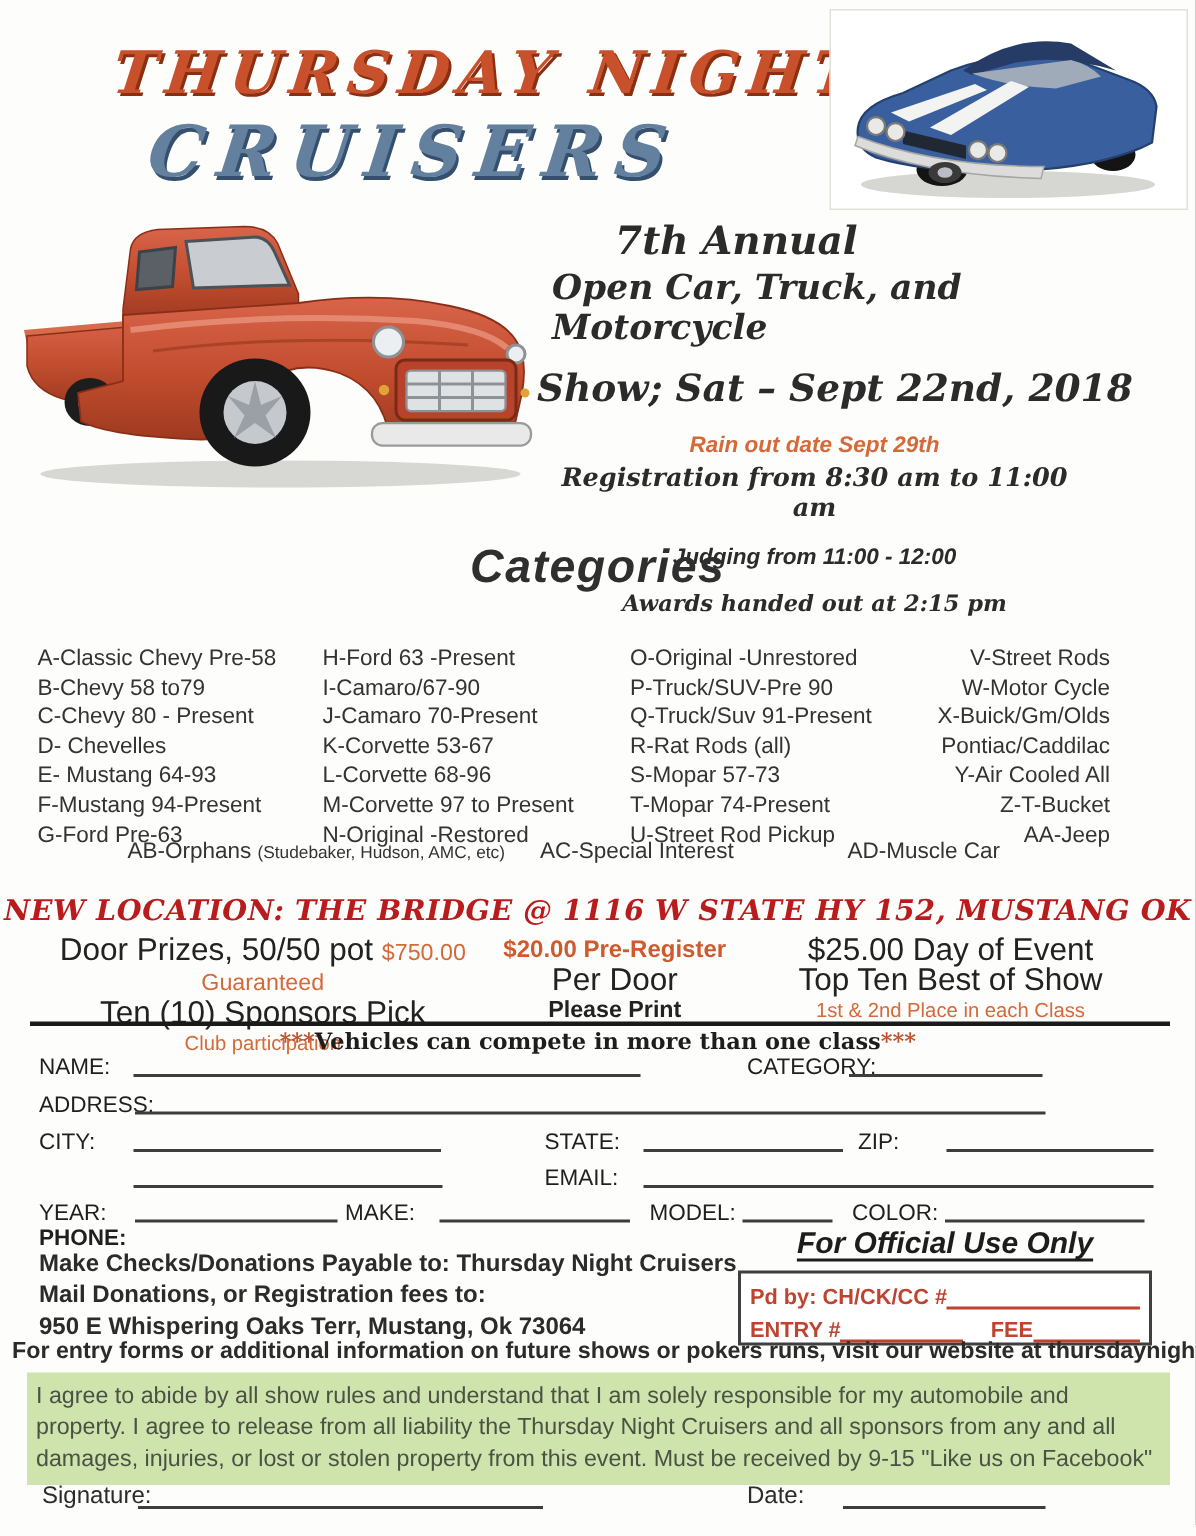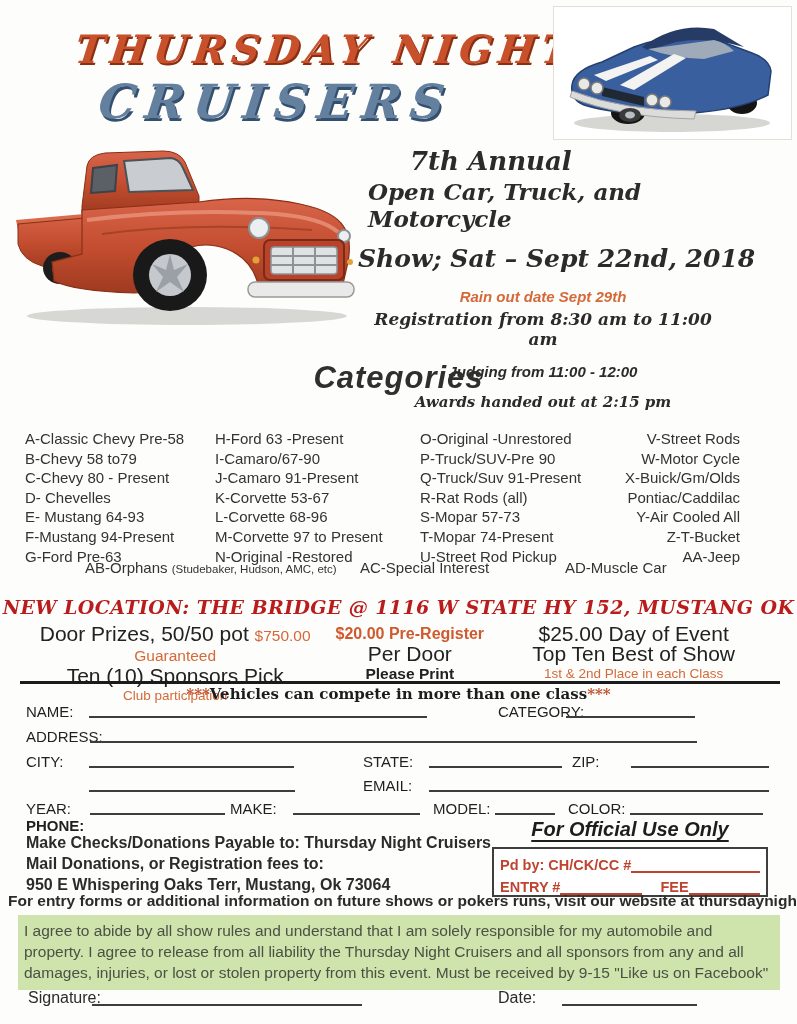--- a/index.html
+++ b/index.html
@@ -181,21 +181,21 @@
     <li>B-Chevy 58 to79</li>
     <li>C-Chevy 80 - Present</li>
     <li>D- Chevelles</li>
     <li>E- Mustang 64-93</li>
     <li>F-Mustang 94-Present</li>
     <li>G-Ford Pre-63</li>
   </ul>
   <ul class="cat-col c2">
     <li>H-Ford 63 -Present</li>
     <li>I-Camaro/67-90</li>
-    <li>J-Camaro 91-Present</li>
+    <li>J-Camaro 70-Present</li>
     <li>K-Corvette 53-67</li>
     <li>L-Corvette 68-96</li>
     <li>M-Corvette 97 to Present</li>
     <li>N-Original -Restored</li>
   </ul>
   <ul class="cat-col c3">
     <li>O-Original -Unrestored</li>
     <li>P-Truck/SUV-Pre 90</li>
     <li>Q-Truck/Suv 91-Present</li>
     <li>R-Rat Rods (all)</li>

